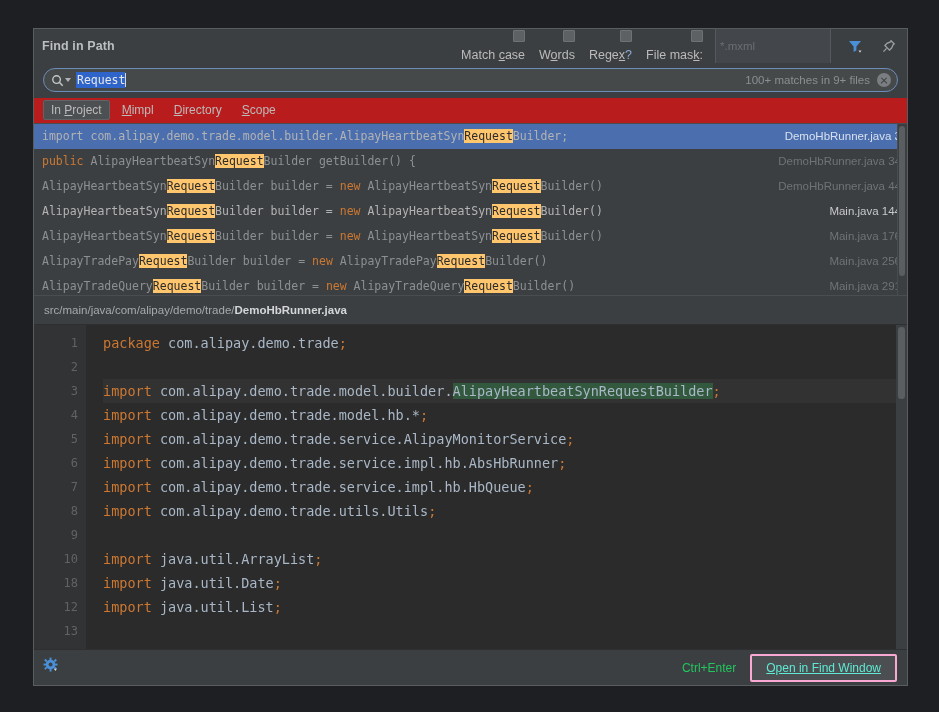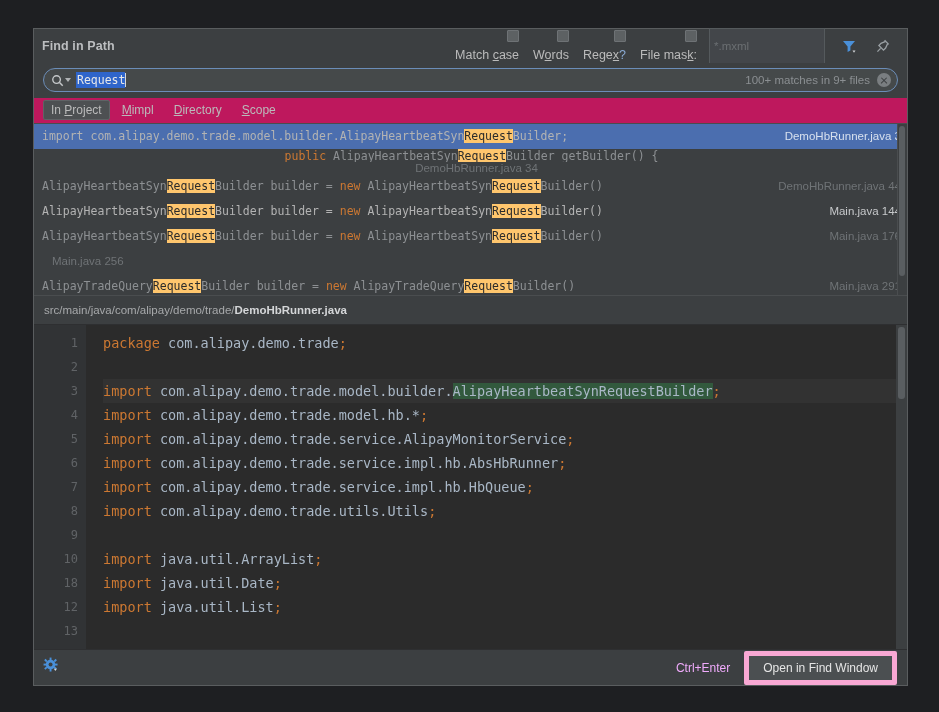--- a/index.html
+++ b/index.html
@@ -19,21 +19,21 @@
     display: flex;
     flex-direction: column;
   }
 
   
   .header {
     height: 34px;
     flex: 0 0 34px;
     display: flex;
     align-items: center;
-    padding: 0 14px 0 8px;
+    padding: 0 8px 0 8px;
     background: #3c3f41;
   }
   .title {
     font-size: 12.5px;
     font-weight: bold;
     color: #bcbec0;
     letter-spacing: .1px;
   }
   .opts {
     margin-left: auto;
@@ -131,21 +131,21 @@
   .clearbtn:before { transform: rotate(45deg); }
   .clearbtn:after  { transform: rotate(-45deg); }
 
   
   .scopes {
     height: 25px;
     display: flex;
     align-items: center;
     gap: 4px;
     padding: 0 9px;
-    background: #be185d;
+    background: #b91c1c;
   }
   .scope {
     font-size: 12px;
     color: #bbbbbb;
     padding: 2px 7px;
     border: 1px solid transparent;
     border-radius: 2px;
     cursor: default;
     white-space: nowrap;
   }
@@ -277,31 +277,32 @@
     flex: 0 0 36px;
     display: flex;
     align-items: center;
     padding: 0 10px 0 9px;
     background: #3c3f41;
     border-top: 1px solid #2e2f31;
   }
   .shortcut {
     margin-left: auto;
     font-size: 12px;
-    color: #f0abfc;
+    color: #22c55e;
     margin-right: 14px;
   }
   .btn {
     font-size: 12px;
-    color: #e5e5e5;
+    color: #5eead4;
     background: #4b4f51;
-    border: 5px solid #f9a8d4;
+    border: 2px solid #f9a8d4;
     border-radius: 2px;
     padding: 5px 14px;
     cursor: default;
+    text-decoration: underline;
   }
 </style>
 </head>
 <body>
 
 <div id="root">
 
   <div class="header">
     <div class="title">Find in Path</div>
     <div class="opts">
@@ -371,37 +372,38 @@
     <div class="scope"><span></span><span class="u">D</span><span>irectory</span></div>
     <div class="scope"><span></span><span class="u">S</span><span>cope</span></div>
   </div>
 
   <div class="results">
     <div id="result-rows">
         <div class="row sel">
           <div class="code"><span>import com.alipay.demo.trade.model.builder.AlipayHeartbeatSyn</span><span class="hl">Request</span><span>Builder;</span></div>
           <div class="loc">DemoHbRunner.java 3</div>
         </div>
-        <div class="row" style="color: rgb(141, 144, 147); flex-direction: column;">
+        <div class="row" style="color: rgb(141, 144, 147);">
           <div class="code"><span class="kw">public </span><span>AlipayHeartbeatSyn</span><span class="hl">Request</span><span>Builder getBuilder() {</span></div>
           <div class="loc">DemoHbRunner.java 34</div>
         </div>
         <div class="row" style="color: rgb(141, 144, 147);">
           <div class="code"><span>AlipayHeartbeatSyn</span><span class="hl">Request</span><span>Builder builder = </span><span class="kw">new </span><span>AlipayHeartbeatSyn</span><span class="hl">Request</span><span>Builder()</span></div>
           <div class="loc">DemoHbRunner.java 44</div>
         </div>
         <div class="row bright">
           <div class="code"><span>AlipayHeartbeatSyn</span><span class="hl">Request</span><span>Builder builder = </span><span class="kw">new </span><span>AlipayHeartbeatSyn</span><span class="hl">Request</span><span>Builder()</span></div>
           <div class="loc">Main.java 144</div>
         </div>
         <div class="row" style="color: rgb(141, 144, 147);">
           <div class="code"><span>AlipayHeartbeatSyn</span><span class="hl">Request</span><span>Builder builder = </span><span class="kw">new </span><span>AlipayHeartbeatSyn</span><span class="hl">Request</span><span>Builder()</span></div>
           <div class="loc">Main.java 176</div>
         </div>
         <div class="row" style="color: rgb(141, 144, 147);">
+          <div class="code"><span>AlipayTradePay</span><span class="hl">Request</span><span>Builder builder = </span><span class="kw">new </span><span>AlipayTradePay</span><span class="hl">Request</span><span>Builder()</span></div>
           <div class="loc">Main.java 256</div>
         </div>
         <div class="row" style="color: rgb(141, 144, 147);">
           <div class="code"><span>AlipayTradeQuery</span><span class="hl">Request</span><span>Builder builder = </span><span class="kw">new </span><span>AlipayTradeQuery</span><span class="hl">Request</span><span>Builder()</span></div>
           <div class="loc">Main.java 291</div>
         </div>
       </div>
     <div class="listscroll">
       <div class="listthumb"></div>
     </div>

